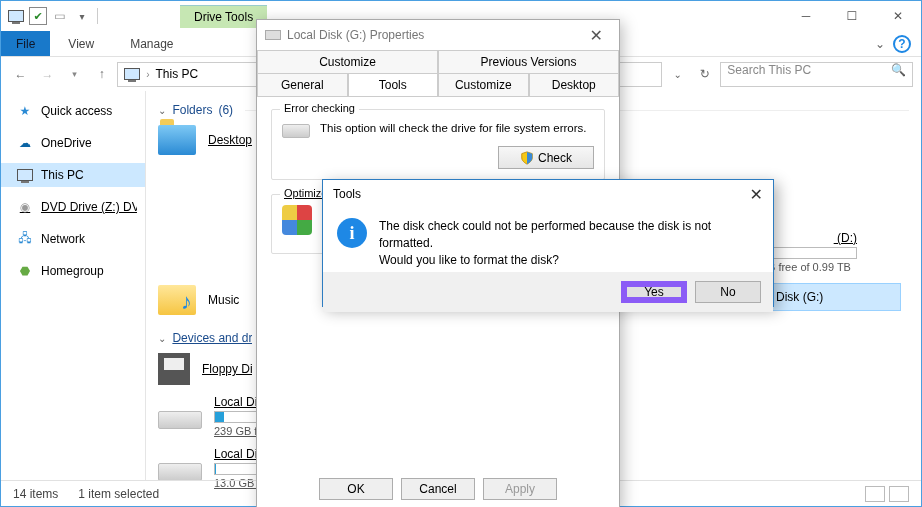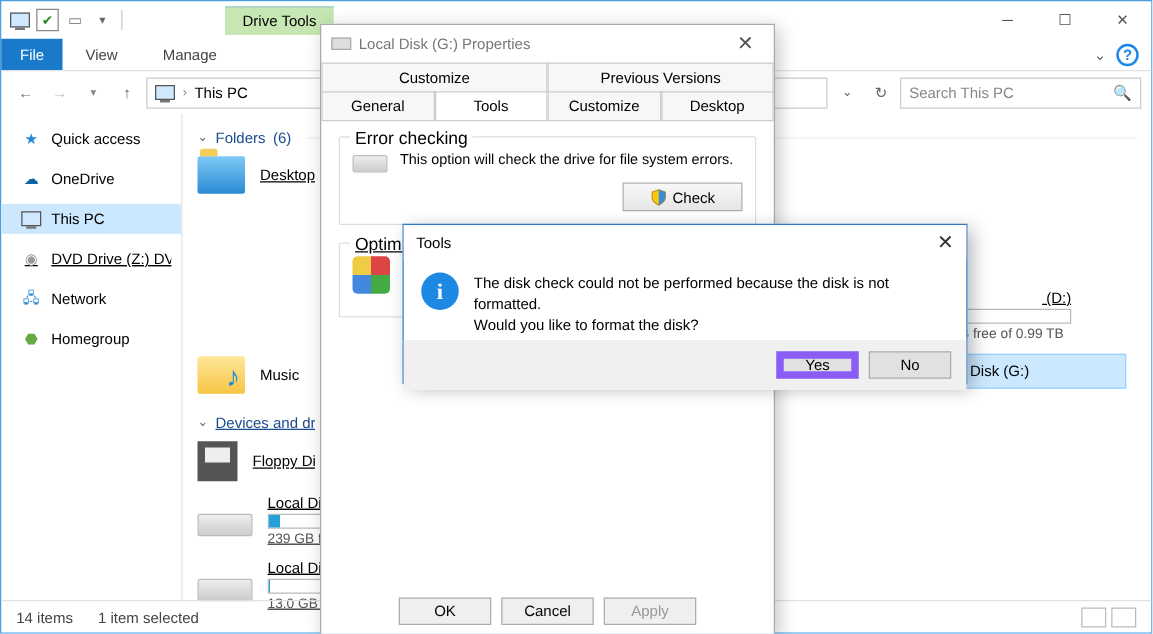--- a/index.html
+++ b/index.html
@@ -11,33 +11,33 @@
     
     .ex-titlebar { height: 30px; display: flex; align-items: center; border-bottom: 0; }
     .qat { display: flex; gap: 4px; padding-left: 6px; align-items: center; }
     .qat-ico { width: 18px; height: 18px; display: flex; align-items: center; justify-content: center; }
     .drive-tools-tab { margin-left: 80px; background: #c6e7b3; padding: 4px 14px; border-top: 1px solid #9cc; }
     .ex-winbtns { margin-left: auto; display: flex; }
     .winbtn { width: 46px; height: 29px; display: flex; align-items: center; justify-content: center; color: #555; }
 
     
     .ex-tabs { height: 26px; display: flex; align-items: stretch; border-bottom: 1px solid #e1e1e1; }
-    .file-tab { background: #1979ca; color: #ffffff; padding: 0 15px; display: flex; align-items: center; }
+    .file-tab { background: #1979ca; color: #0f172a; padding: 0 15px; display: flex; align-items: center; }
     .ex-tab { padding: 0 18px; display: flex; align-items: center; color: #444; }
     .ribbon-right { margin-left: auto; display: flex; align-items: center; padding-right: 10px; gap: 8px; }
     .help-circle { width: 18px; height: 18px; border-radius: 50%; border: 2px solid #1e88e5; color: #1e88e5; display: flex; align-items: center; justify-content: center; font-weight: bold; }
 
     
     .ex-nav { height: 34px; display: flex; align-items: center; gap: 4px; padding: 0 8px; }
     .nav-arrow { width: 24px; height: 24px; display: flex; align-items: center; justify-content: center; color: #666; }
     .addr-bar { flex: 0 0 545px; height: 25px; border: 1px solid #ccc; display: flex; align-items: center; padding: 0 6px; gap: 6px; }
     .pc-small { width: 16px; height: 12px; border: 1px solid #555; background: #cfe8ff; position: relative; }
     .pc-small::after { content: ""; position: absolute; bottom: -3px; left: 3px; width: 8px; height: 2px; background: #777; }
     .addr-sep { color: #888; font-size: 10px; }
-    .search-box { margin-left: auto; height: 25px; border: 1px solid #ccc; width: 200px; display: flex; align-items: center; padding: 0 6px; color: #888; }
+    .search-box { margin-left: auto; height: 25px; border: 1px solid #ccc; width: 200px; display: flex; padding: 0 6px; color: #888; }
     .search-box .mag { margin-left: auto; color: #888; }
 
     
     .ex-body { display: flex; height: calc(100% - 30px - 26px - 34px - 26px); }
     .sidebar { width: 145px; border-right: 1px solid #e5e5e5; padding-top: 8px; }
     .sb-item { display: flex; align-items: center; gap: 8px; padding: 4px 6px 4px 16px; }
     .sb-item.sel { background: #cce8ff; }
     .sb-icon { width: 16px; height: 16px; display: inline-flex; align-items: center; justify-content: center; }
 
     .content { flex: 1; padding: 8px 12px; position: relative; }
@@ -68,21 +68,21 @@
     .props-title { height: 30px; display: flex; align-items: center; padding: 0 8px; gap: 6px; color: #777; }
     .props-title .drv { width: 16px; height: 10px; background: #ddd; border: 1px solid #aaa; }
     .props-close { margin-left: auto; color: #555; padding: 0 8px; font-size: 16px; }
     .tab-rows { border-bottom: 1px solid #ccc; background: #fff; }
     .tab-row { display: flex; }
     .ptab { flex: 1; text-align: center; padding: 4px 0; border: 1px solid #ccc; border-bottom: none; background: #fff; position: relative; }
     .ptab.active { background: #fff; z-index: 2; }
     .ptab.inactive { background: #f7f7f7; }
     .props-body { padding: 12px 14px; }
     .groupbox { border: 1px solid #ddd; border-radius: 2px; padding: 10px; margin-bottom: 14px; position: relative; }
-    .groupbox-title { position: absolute; top: -8px; left: 8px; background: #fff; padding: 0 4px; font-size: 14px; }
+    .groupbox-title { position: absolute; top: -8px; left: 8px; background: #fff; padding: 0 4px; font-size: 11px; }
     .gb-row { display: flex; align-items: flex-start; gap: 10px; }
     .gb-desc { flex: 1; font-size: 11.5px; line-height: 1.4; }
     .check-btn { margin-left: auto; margin-top: 10px; width: 96px; height: 23px; border: 1px solid #adadad; background: linear-gradient(#f7f7f7, #e6e6e6); display: flex; align-items: center; justify-content: center; gap: 4px; float: right; }
     .shield { width: 14px; height: 14px; display: inline-block; }
     .defrag-ico { width: 30px; height: 30px; background: conic-gradient(#d44 0 25%, #4a4 0 50%, #48d 0 75%, #ec4 0); border-radius: 4px; }
     .props-footer { position: absolute; bottom: 10px; left: 0; right: 0; display: flex; justify-content: center; gap: 8px; }
     .dlg-btn { width: 74px; height: 22px; border: 1px solid #adadad; background: #efefef; display: flex; align-items: center; justify-content: center; }
     .dlg-btn.disabled { color: #999; }
 
     

